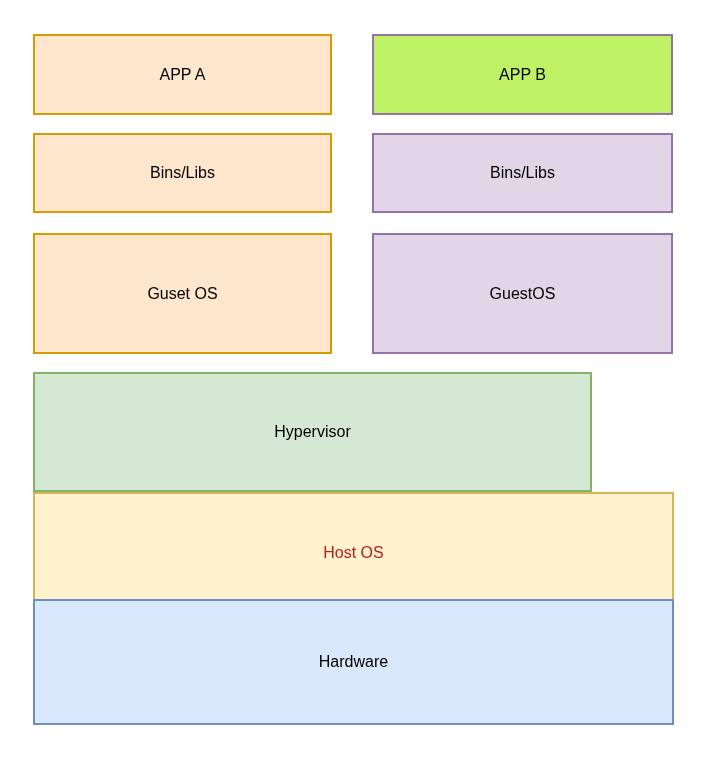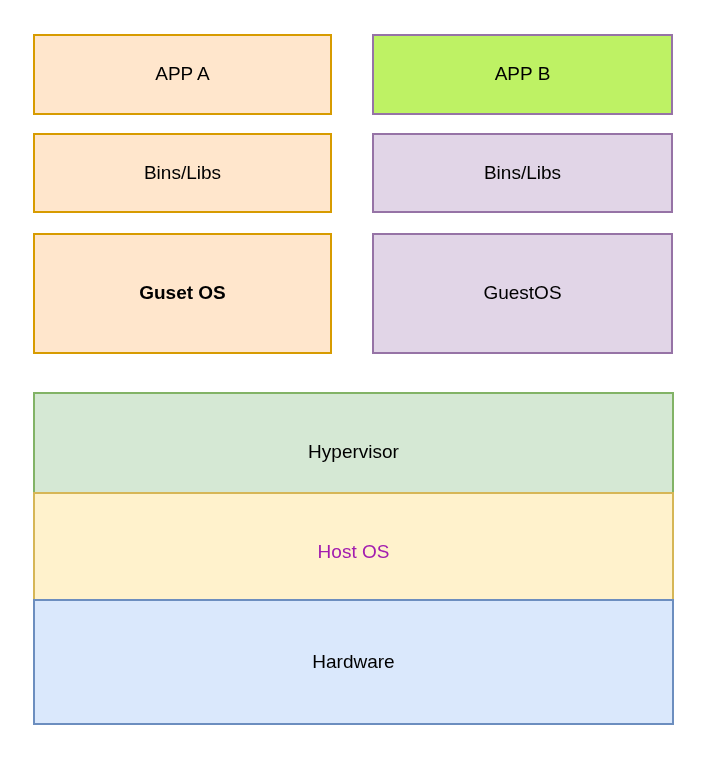--- a/index.html
+++ b/index.html
@@ -15,70 +15,70 @@
     font-family: "Liberation Sans", sans-serif;
     overflow: hidden;
   }
   .box {
     position: absolute;
     box-sizing: border-box;
     border: 2px solid #000;
     display: flex;
     align-items: center;
     justify-content: center;
-    font-size: 19px;
+    font-size: 16px;
     color: #000000;
     text-align: center;
     line-height: 1.2;
   }
   
   .pos-app-a      { left: 33px;  top: 34px;  width: 299px; height: 81px;  }
   .pos-bins-a     { left: 33px;  top: 133px; width: 299px; height: 80px;  }
   .pos-guest-a    { left: 33px;  top: 233px; width: 299px; height: 121px; }
   .pos-app-b      { left: 372px; top: 34px;  width: 301px; height: 81px;  }
   .pos-bins-b     { left: 372px; top: 133px; width: 301px; height: 80px;  }
   .pos-guest-b    { left: 372px; top: 233px; width: 301px; height: 121px; }
-  .pos-hypervisor { left: 33px;  top: 372px; width: 641px; height: 120px; margin-top: 20px; }
+  .pos-hypervisor { left: 33px;  top: 372px; width: 559px; height: 120px; }
   .pos-host-os    { left: 33px;  top: 492px; width: 641px; height: 121px; }
   .pos-hardware   { left: 33px;  top: 599px; width: 641px; height: 126px; }
 </style>
 </head>
 <body>
 
 <div class="canvas">
 
   <div class="box pos-app-a" style="background-color: rgb(255, 230, 204); border-color: rgb(215, 155, 0); color: rgb(0, 0, 0);">
     <span>APP A</span>
   </div>
 
   <div class="box pos-bins-a" style="background-color: rgb(255, 230, 204); border-color: rgb(215, 155, 0); color: rgb(0, 0, 0);">
     <span>Bins/Libs</span>
   </div>
 
-  <div class="box pos-guest-a" style="background-color: rgb(255, 230, 204); border-color: rgb(215, 155, 0); color: rgb(0, 0, 0); font-weight: bold;">
+  <div class="box pos-guest-a" style="background-color: rgb(255, 230, 204); border-color: rgb(215, 155, 0); color: rgb(0, 0, 0);">
     <span>Guset OS</span>
   </div>
 
   <div class="box pos-app-b" style="background-color: #bef264; border-color: rgb(150, 115, 166); color: rgb(0, 0, 0);">
     <span>APP B</span>
   </div>
 
   <div class="box pos-bins-b" style="background-color: rgb(225, 213, 231); border-color: rgb(150, 115, 166); color: rgb(0, 0, 0);">
     <span>Bins/Libs</span>
   </div>
 
   <div class="box pos-guest-b" style="background-color: rgb(225, 213, 231); border-color: rgb(150, 115, 166); color: rgb(0, 0, 0);">
     <span>GuestOS</span>
   </div>
 
   <div class="box pos-hypervisor" style="background-color: rgb(213, 232, 212); border-color: rgb(130, 179, 102); color: rgb(0, 0, 0);">
     <span>Hypervisor</span>
   </div>
 
-  <div class="box pos-host-os" style="background-color: rgb(255, 242, 204); border-color: rgb(214, 182, 86); color: #a21caf; text-align: center;">
+  <div class="box pos-host-os" style="background-color: rgb(255, 242, 204); border-color: rgb(214, 182, 86); color: #b91c1c; text-align: center;">
     <span>Host OS</span>
   </div>
 
   <div class="box pos-hardware" style="background-color: rgb(218, 232, 252); border-color: rgb(108, 142, 191); color: rgb(0, 0, 0);">
     <span>Hardware</span>
   </div>
 
 </div>
 
 </body></html>

